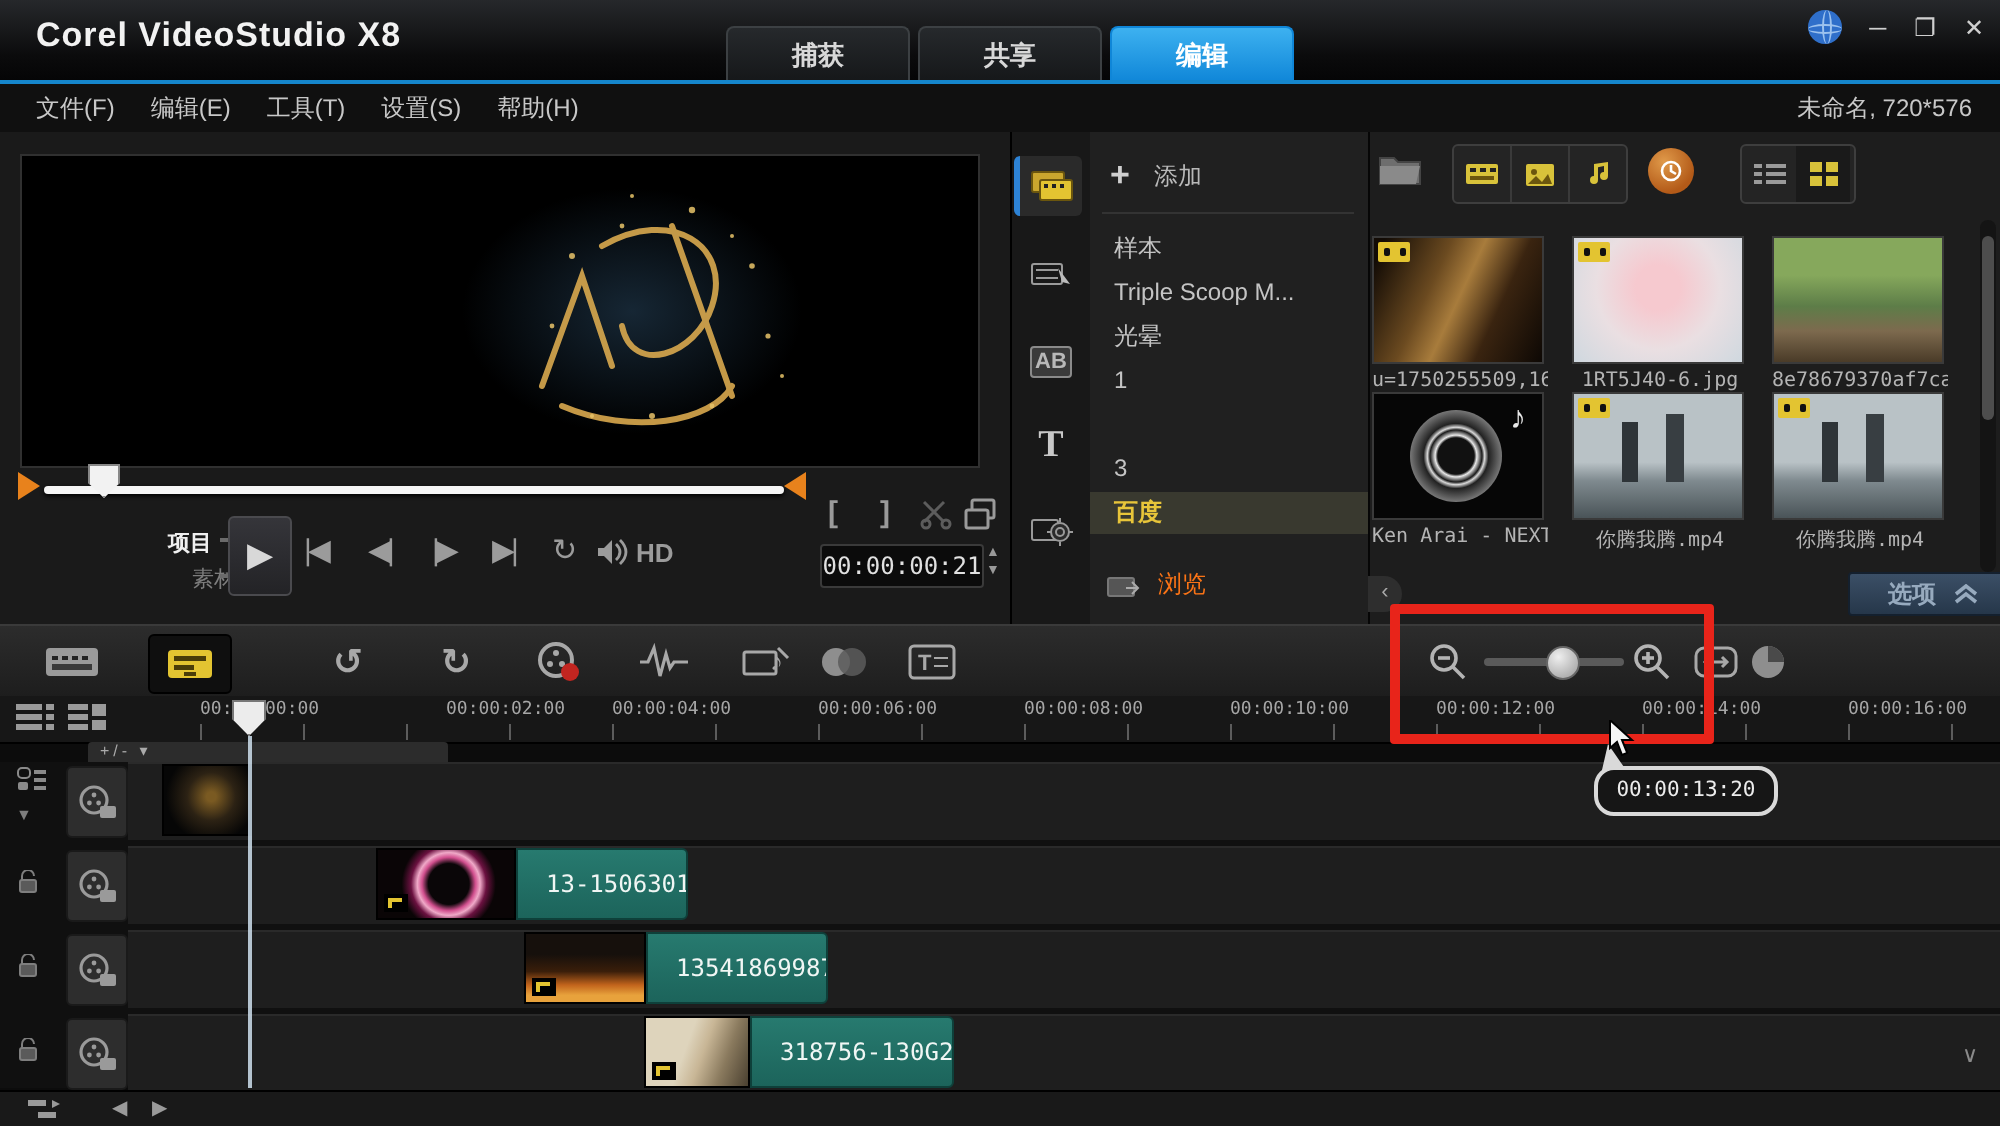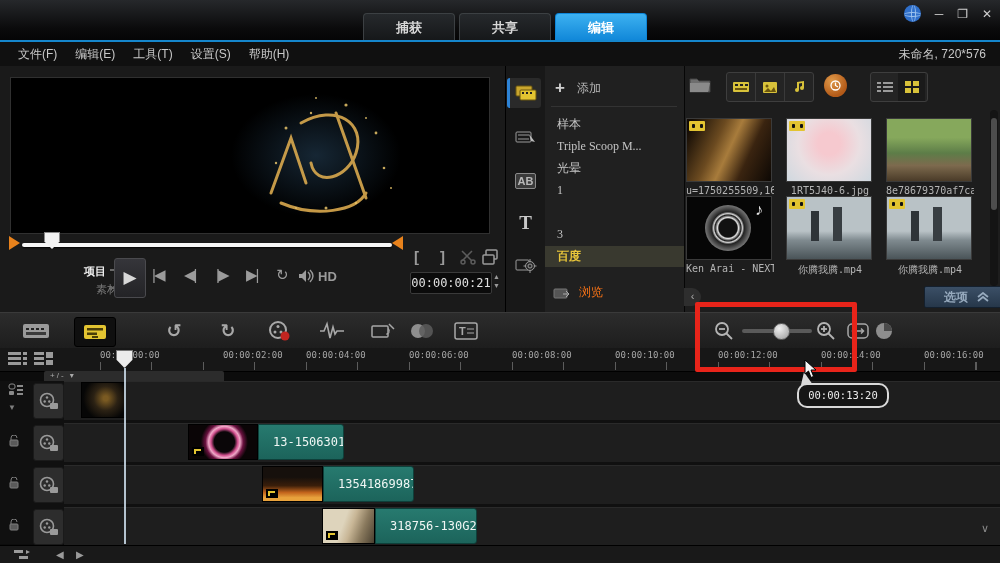--- a/index.html
+++ b/index.html
@@ -59,21 +59,21 @@
   #library-panel{left:506px;top:66px;width:494px;height:246px;background:#1d1d1d;}
   #lib-strip{left:0;top:0;width:39px;height:246px;background:#181818;border-right:1px solid #0a0a0a;}
   .strip-item{left:4px;width:31px;height:30px;display:flex;align-items:center;justify-content:center;border-radius:3px;}
   .strip-item.sel{background:#2a2a2a;border-left:3px solid #2d83d6;left:1px;}
   #cat-list{left:39px;top:0;width:139px;height:246px;background:#202020;border-right:1px solid #060606;}
   #add-row{left:10px;top:12px;display:flex;align-items:center;gap:12px;}
   #add-plus{font-size:17px;font-weight:bold;color:#cfcfcf;}
   #add-label{font-size:12px;color:#b8b8b8;}
   #cat-sep{left:6px;top:40px;width:126px;height:1px;background:#333;}
   .cat-item{left:0;width:139px;height:21px;line-height:21px;padding-left:12px;box-sizing:border-box;
-    font-size:12px;color:#c4c4c4;font-family:Liberation Serif, serif;white-space:nowrap;}
+    font-size:12px;color:#c4c4c4;font-family:Liberation Sans, sans-serif;white-space:nowrap;}
   .cat-item.sel{background:#39392f;color:#e8c53a;font-weight:bold;}
   #browse-row{left:8px;top:218px;display:flex;align-items:center;gap:8px;color:#f97316;font-size:12px;}
 
   #lib-content{left:178px;top:0;width:316px;height:246px;}
   #lib-toolbar{left:0;top:6px;width:316px;height:32px;}
   .tbtn{display:flex;align-items:center;justify-content:center;}
   #filter-group{left:42px;top:0;width:86px;height:28px;border:1px solid #3e3e3e;border-radius:3px;
     display:flex;background:#242424;}
   .fbtn{width:28px;height:28px;display:flex;align-items:center;justify-content:center;border-right:1px solid #3a3a3a;}
   .fbtn:last-child{border-right:none;}
@@ -148,20 +148,21 @@
     font-size:10.5px;color:#ececec;text-align:center;line-height:21px;z-index:22;
     font-family:"DejaVu Sans Mono",monospace;}
   #tooltip-tail{left:801px;top:372px;width:0;height:0;border-left:3px solid transparent;border-right:9px solid transparent;
     border-bottom:13px solid #d9d9d9;z-index:21;}
   #cursor{left:804px;top:360px;z-index:23;}
 </style>
 </head>
 <body>
 
 <div id="titlebar" class="abs">
+  <div id="app-title" class="abs">Corel VideoStudio X8</div>
   <div class="tabs abs">
     <div class="tab">捕获</div>
     <div class="tab">共享</div>
     <div class="tab active">编辑</div>
   </div>
   <div id="win-controls" class="abs">
     <div id="globe"></div>
     <div class="winbtn">─</div>
     <div class="winbtn">❐</div>
     <div class="winbtn">✕</div>

